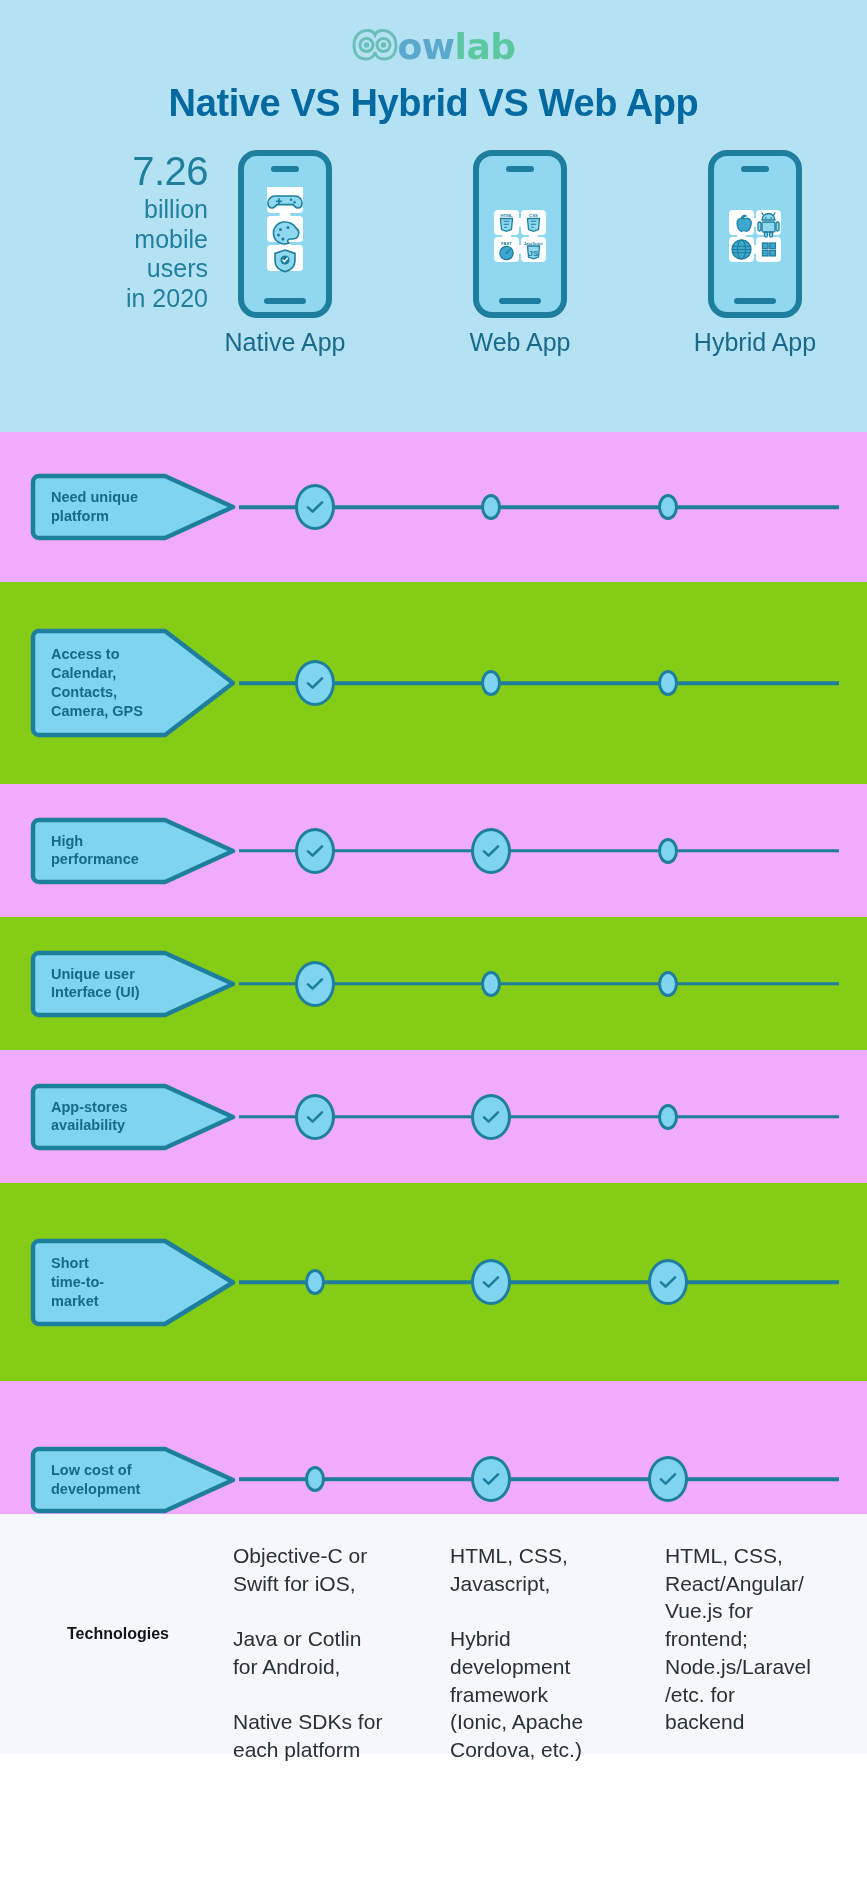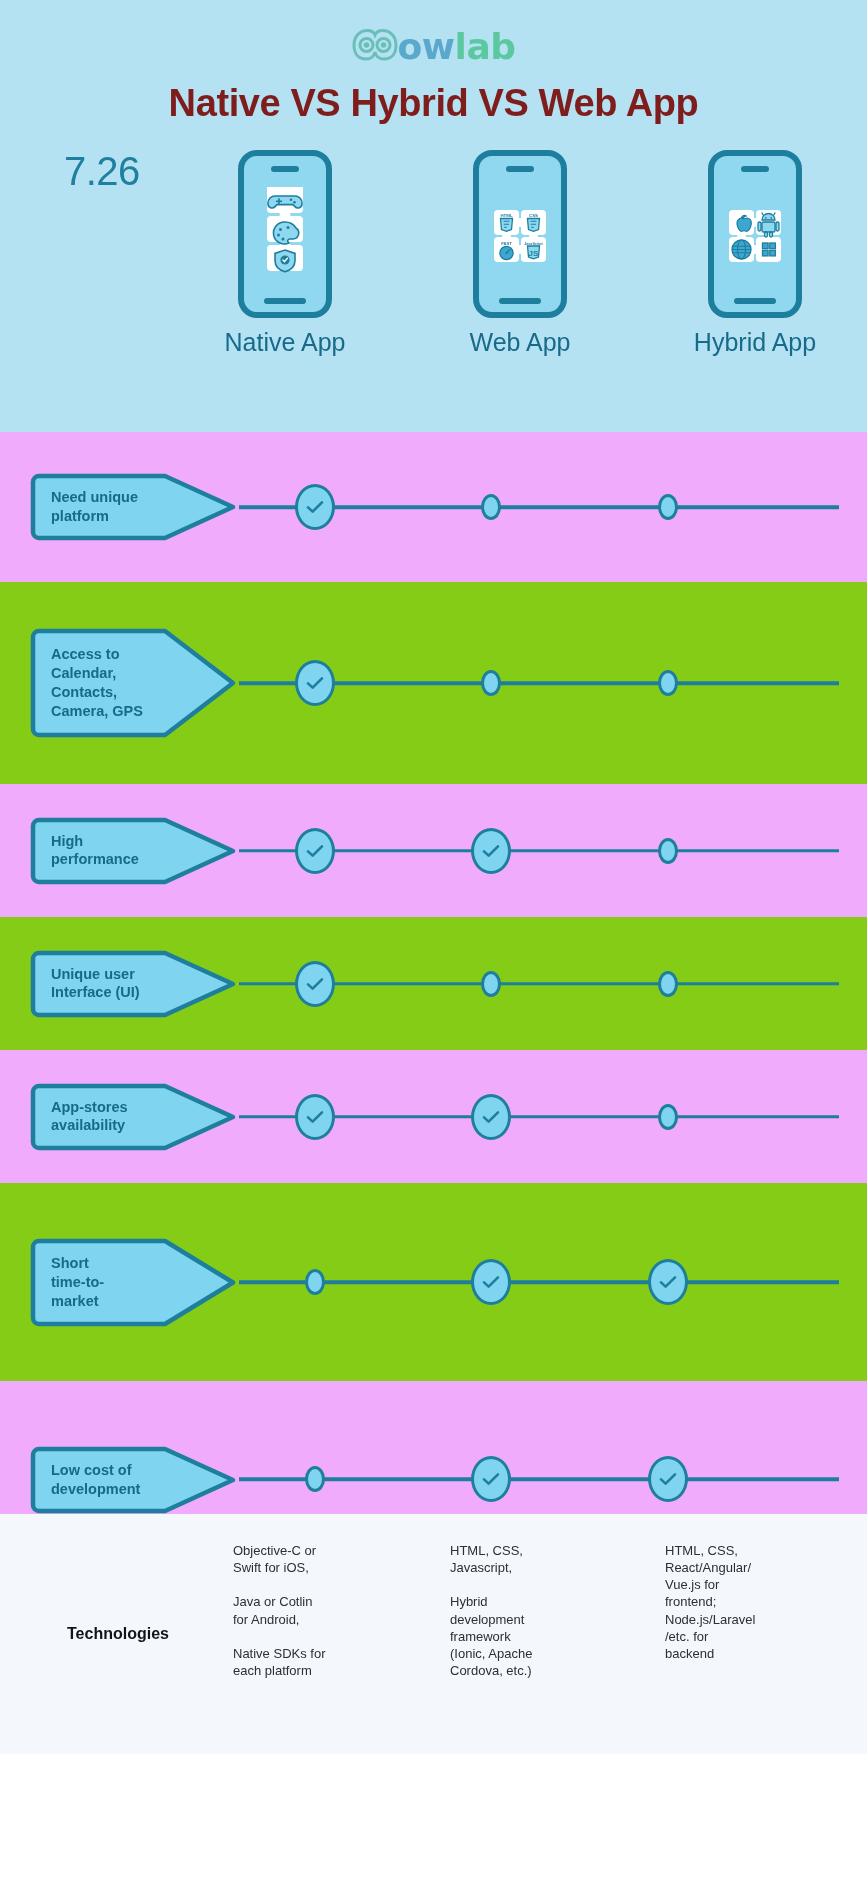--- a/index.html
+++ b/index.html
@@ -39,31 +39,32 @@
   }
   .logo-ow { color: #5aa9cc; }
   .logo-lab { color: #5cc8a0; }
 
   .headline {
     position: absolute;
     top: 82px; left: 0; width: 867px;
     text-align: center;
     font-size: 38px;
     font-weight: bold;
-    color: #7f1d1d;
+    color: #0369a1;
     letter-spacing: -0.4px;
     font-family: "Liberation Sans", sans-serif;
   }
 
   .stat {
     position: absolute;
-    left: 64px; top: 148px;
+    left: 48px; top: 148px;
     width: 160px;
     color: #1f7f9e;
     line-height: 1.18;
+    text-align: right;
   }
   .stat-num { font-size: 40px; font-weight: normal; letter-spacing: -0.5px; color:#1f7f9e; }
   .stat-rest { font-size: 25px; font-weight: normal; color:#1f7f9e; }
 
   .phones {
     position: absolute;
     top: 150px; left: 190px;
     width: 660px;
     display: flex;
     justify-content: space-between;
@@ -155,21 +156,21 @@
     width: 180px;
     text-align: center;
     font-size: 16px;
     font-weight: bold;
     color: #111418;
     font-family: "Liberation Sans", sans-serif;
   }
   .tech-col {
     position: absolute;
     top: 28px;
-    font-size: 13px;
+    font-size: 21px;
     line-height: 1.32;
     color: #2b2f36;
     white-space: pre-line;
     font-family: "Liberation Sans", sans-serif;
   }
   .tech-col.c1 { left: 233px; width: 160px; }
   .tech-col.c2 { left: 450px; width: 165px; }
   .tech-col.c3 { left: 665px; width: 175px; }
 </style>
 </head>
@@ -195,20 +196,24 @@
       </span>
       <span class="logo-text">
         <span class="logo-ow">ow</span><span class="logo-lab">lab</span>
       </span>
     </div>
 
     <div class="headline">Native VS Hybrid VS Web App</div>
 
     <div class="stat">
       <div class="stat-num">7.26</div>
+      <div class="stat-rest" style="white-space:pre-line">billion
+mobile
+users
+in 2020</div>
     </div>
 
     <div class="phones">
 
       <div class="phone-col">
         <svg width="94" height="168" viewBox="0 0 94 168">
           <rect x="3" y="3" width="88" height="162" rx="16" fill="#8fd8ef" stroke="#1d7e9e" stroke-width="6"></rect>
           <rect x="33" y="16" width="28" height="6" rx="3" fill="#1d7e9e"></rect>
           <rect x="26" y="148" width="42" height="6" rx="3" fill="#1d7e9e"></rect>
 

